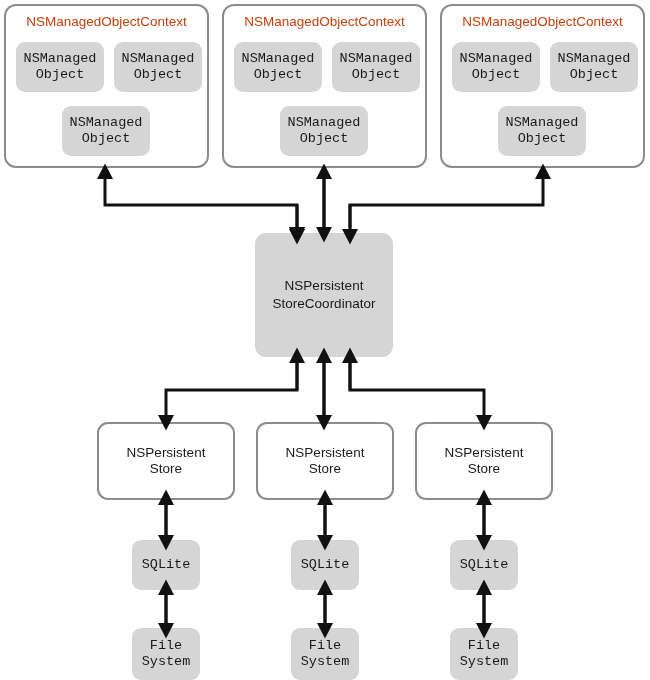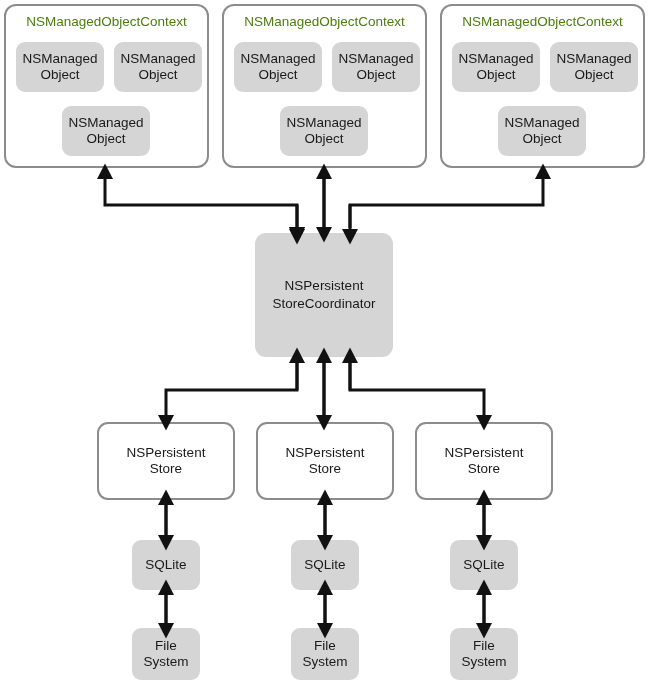--- a/index.html
+++ b/index.html
@@ -41,30 +41,31 @@
     border-radius: 12px;
     display: block;
   }
   .context-title {
     position: absolute;
     left: 0;
     right: 0;
     top: 9px;
     text-align: center;
     font-size: 13.5px;
-    color: #4d7c0f;
+    color: #c2410c;
     line-height: 1.1;
   }
   
   .gray-box {
     background: #d5d5d5;
     border-radius: 9px;
     color: #1a1a1a;
     font-size: 13.5px;
     line-height: 1.22;
+    font-family: Liberation Mono, monospace;
   }
   
   .white-box {
     background: #ffffff;
     border: 2.5px solid #8c8c8c;
     border-radius: 11px;
     color: #1a1a1a;
     font-size: 13.5px;
     line-height: 1.22;
   }

